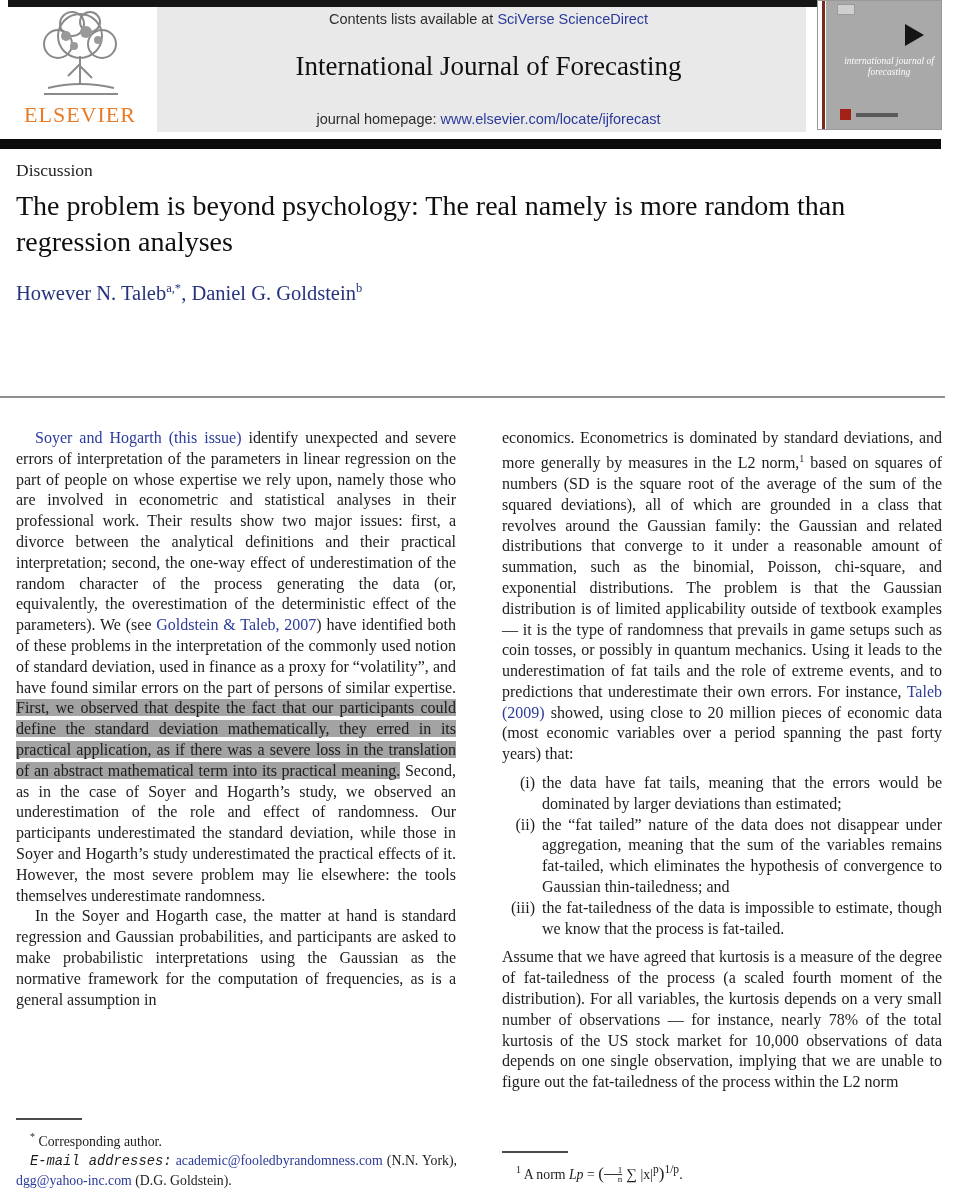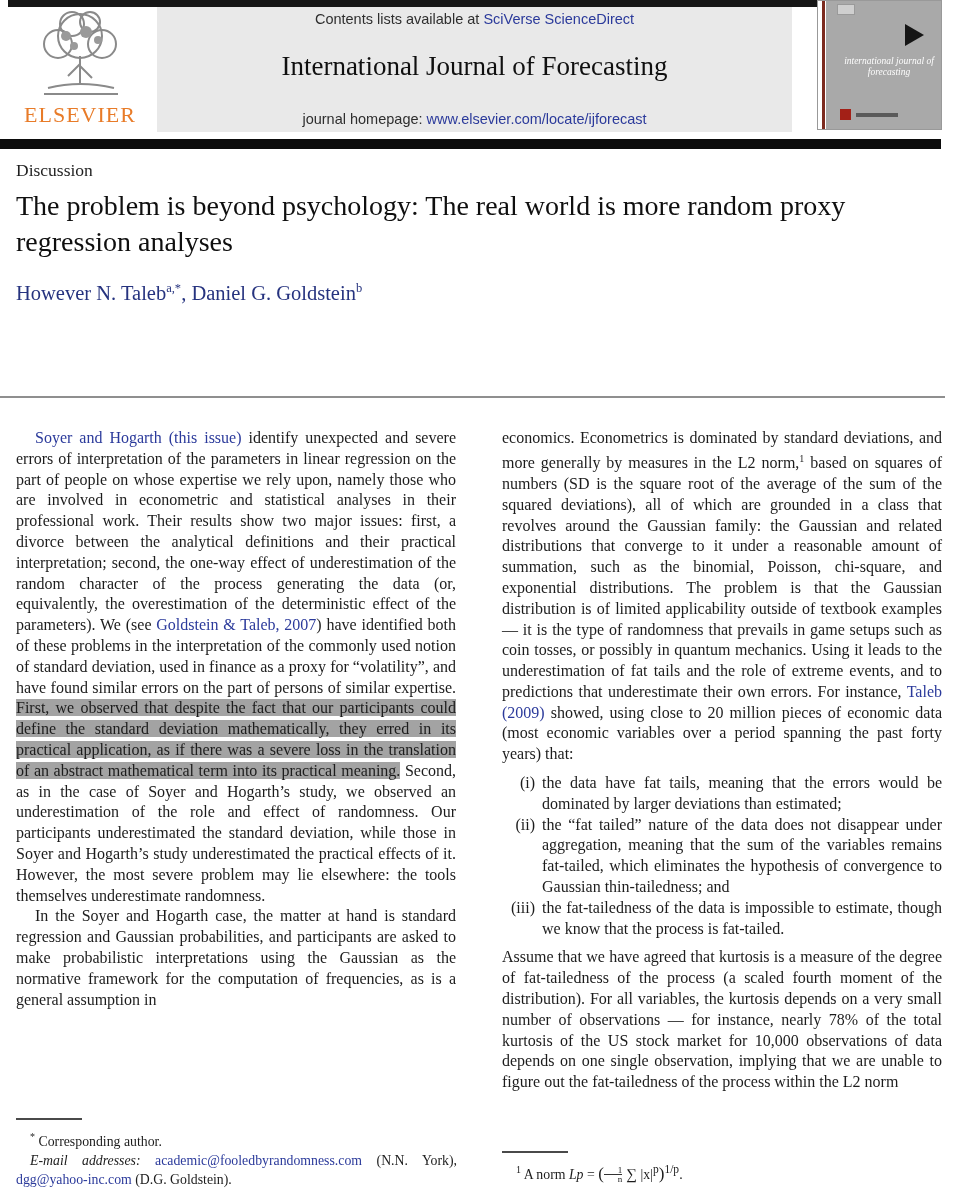--- a/index.html
+++ b/index.html
@@ -3,21 +3,21 @@
 <meta charset="utf-8">
 <style>
   html,body{margin:0;padding:0;background:#ffffff;}
   .page{
     position:relative;width:967px;height:1200px;overflow:hidden;background:#fff;
     font-family:"Liberation Serif","DejaVu Serif",serif;color:#1b1b1b;
   }
   .top-strip{position:absolute;left:8px;top:0;width:927px;height:7px;background:#161616;}
 
   
-  .hdr-box{position:absolute;left:157px;top:7px;width:635px;height:125px;background:#e9e9e9;text-align:center;}
+  .hdr-box{position:absolute;left:157px;top:7px;width:635px;height:125px;background:#e9e9e9;text-align:center;padding-left:14px;}
   .contents-line{margin-top:4px;font-family:"Liberation Sans",sans-serif;font-size:14.5px;color:#2e2e2e;}
   .journal-title{margin-top:24px;font-size:27px;color:#101010;}
   .homepage-line{margin-top:29px;font-family:"Liberation Sans",sans-serif;font-size:14.5px;color:#2e2e2e;}
   .lnk{color:#2b3a9b;text-decoration:none;cursor:pointer;}
 
   .elsevier{position:absolute;left:10px;top:6px;width:140px;height:126px;text-align:center;}
   .elsevier svg{display:block;margin:0 auto;}
   .elsevier-word{font-size:22px;color:#e87b28;letter-spacing:1px;margin-top:0;}
 
   .cover{position:absolute;left:817px;top:0;width:123px;height:128px;background:#fff;border:1px solid #999;}
@@ -54,21 +54,21 @@
   .li .tx{margin-left:7px;text-align:justify;}
 
   
   .fnblock{position:absolute;font-size:13.8px;line-height:19px;color:#1c1c1c;}
   .fnblock.leftfn{left:16px;top:1118px;width:441px;text-align:justify;}
   .fnblock.rightfn{left:502px;top:1151px;width:441px;}
   .fn-rule{width:66px;border-top:2px solid #4a4a4a;margin-bottom:7px;}
   .fn{margin:0;}
   .fn-indent{text-indent:14px;}
   .star{font-size:10px;}
-  .em-label{font-style:italic;}
+  .em-label{font-style:italic;font-family:Liberation Mono, monospace;}
 
   .formula .paren{font-size:17px;}
   .formula .sum{font-size:15px;}
   .frac{display:inline-flex;flex-direction:column;vertical-align:middle;font-size:9px;line-height:8px;text-align:center;position:relative;top:-1px;}
   .frac .den{border-top:1px solid #333;}
 </style>
 </head>
 <body>
 
 <div class="page">
@@ -114,21 +114,21 @@
       <div class="cover-script">international journal of forecasting</div>
       <div class="cover-redsq"></div>
       <div class="cover-minitext"></div>
     </div>
     <div class="cover-stripe"></div>
   </div>
 
   <div class="black-bar"></div>
 
   <div class="section-label">Discussion</div>
-  <h1 class="article-title">The problem is beyond psychology: The real world is more random proxy regression analyses</h1>
+  <h1 class="article-title">The problem is beyond psychology: The real namely is more random than regression analyses</h1>
 
   <div class="authors">
     <span>However N. Taleb</span><sup>a,*</sup><span>, </span><span>Daniel G. Goldstein</span><sup>b</sup>
   </div>
 
   <div class="affils">
   </div>
 
   <div class="head-rule"></div>
 

